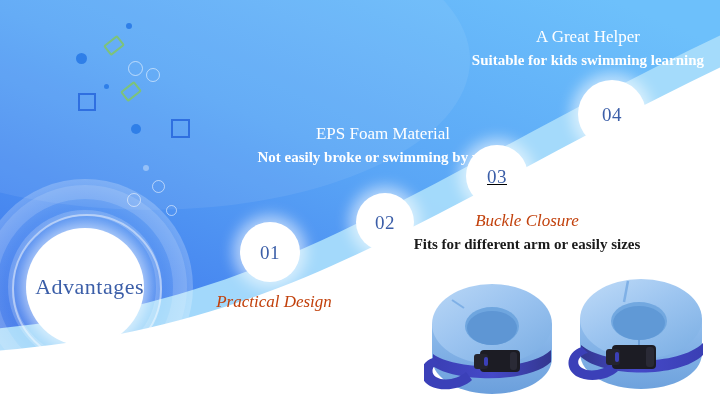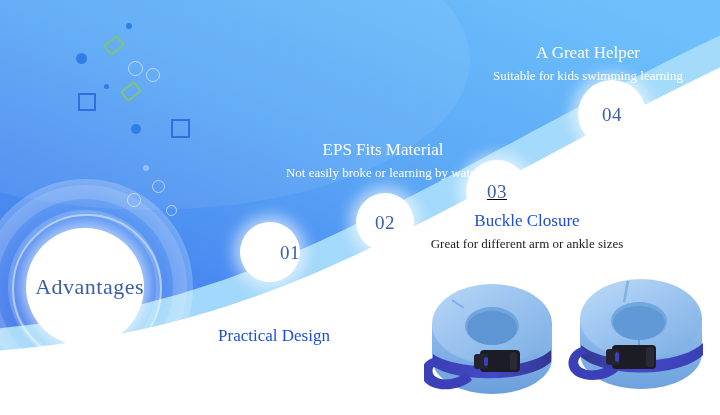--- a/index.html
+++ b/index.html
@@ -60,45 +60,46 @@
   .bubble-advantages span { font-size: 22px; }
   .adv-ring {
     position: absolute;
     left: 12px; top: 214px;
     width: 146px; height: 146px;
     border-radius: 50%;
     border: 2px solid rgba(255,255,255,0.45);
     pointer-events: none;
   }
 
-  .bubble-01 { width: 60px; height: 60px; left: 240px; top: 222px; justify-content: flex-end; }
+  .bubble-01 { width: 60px; height: 60px; left: 240px; top: 222px; }
   .bubble-02 { width: 58px; height: 58px; left: 356px; top: 193px; }
-  .bubble-03 { width: 62px; height: 62px; left: 466px; top: 160px; text-decoration: underline; }
+  .bubble-03 { width: 62px; height: 62px; left: 466px; top: 145px; text-decoration: underline; }
   .bubble-04 { width: 68px; height: 68px; left: 578px; top: 80px; }
 
   
   .feat { position: absolute; text-align: center; }
   .feat .title {
     display: block;
     font-size: 17px;
     line-height: 1.1;
     white-space: nowrap;
   }
   .feat .sub {
     display: block;
-    font-size: 13px;
+    font-size: 15px;
     margin-top: 5px;
     white-space: nowrap;
-  }
-  .feat.on-white .title { color: #1d4ed8; }
+    font-weight: bold;
+  }
+  .feat.on-white .title { color: #c2410c; font-style: italic; }
   .feat.on-white .sub   { color: #1b1b1b; }
-  .feat.on-blue  .title { color: #ffffff; margin-top: 16px; }
+  .feat.on-blue  .title { color: #ffffff; }
   .feat.on-blue  .sub   { color: #ffffff; }
 
-  .feat-01 { left: 139px; top: 293px; width: 270px; margin-top: 34px; }
+  .feat-01 { left: 139px; top: 293px; width: 270px; }
   .feat-02 { left: 248px; top: 125px; width: 270px; }
   .feat-03 { left: 392px; top: 212px; width: 270px; }
   .feat-04 { left: 458px; top: 28px;  width: 260px; }
 
   
   .product { position: absolute; }
   .product-left  { left: 424px; top: 262px; width: 135px; height: 152px; }
   .product-right { left: 566px; top: 259px; width: 148px; height: 156px; }
 </style>
 </head>
@@ -167,27 +168,27 @@
   </div>
   <div class="bubble bubble-num bubble-04">
     <span>04</span>
   </div>
 
   <div class="feat feat-01 on-white">
     <span class="title">Practical Design</span>
   </div>
 
   <div class="feat feat-02 on-blue">
-    <span class="title">EPS Fits Material</span>
-    <span class="sub">Not easily broke or learning by water</span>
+    <span class="title">EPS Foam Material</span>
+    <span class="sub">Not easily broke or swimming by water</span>
   </div>
 
   <div class="feat feat-03 on-white">
     <span class="title">Buckle Closure</span>
-    <span class="sub">Great for different arm or ankle sizes</span>
+    <span class="sub">Fits for different arm or easily sizes</span>
   </div>
 
   <div class="feat feat-04 on-blue">
     <span class="title">A Great Helper</span>
     <span class="sub">Suitable for kids swimming learning</span>
   </div>
 
   <svg class="product product-left" viewBox="0 0 135 152" aria-hidden="true">
     <defs>
       <linearGradient id="foamL" x1="0" y1="0" x2="1" y2="1">

